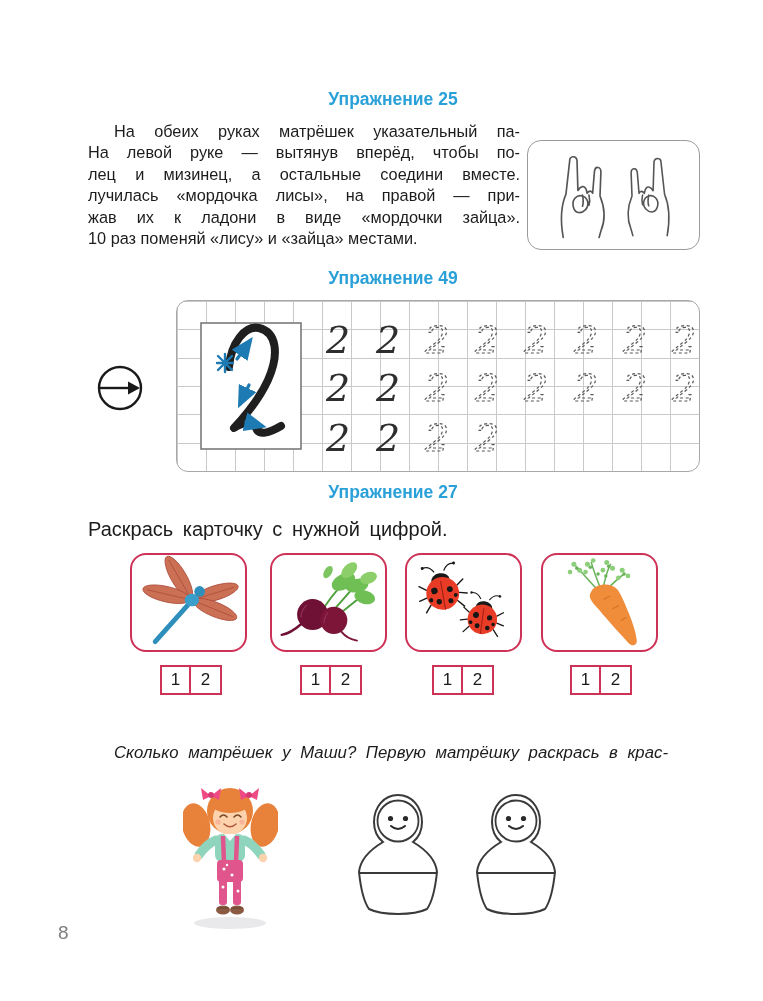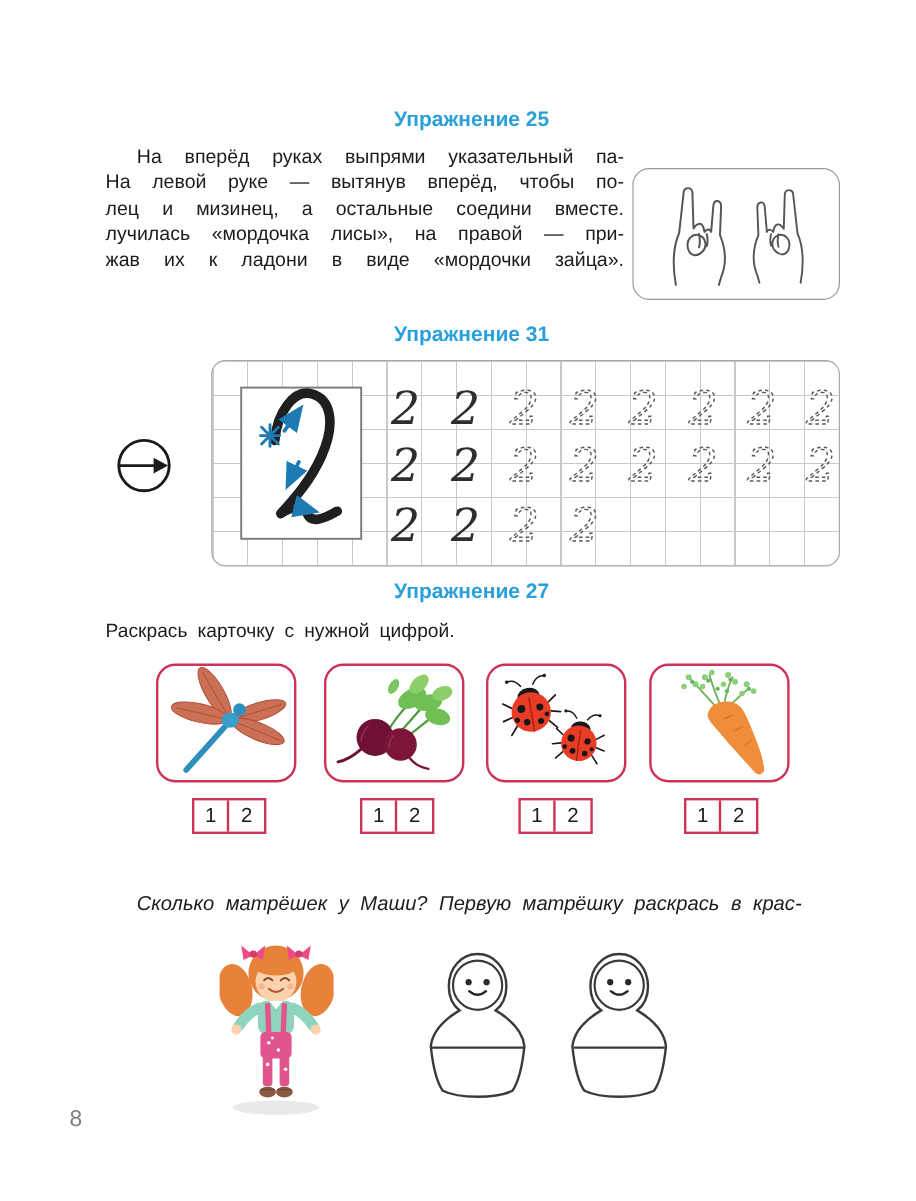--- a/index.html
+++ b/index.html
@@ -27,21 +27,21 @@
            background-image:
              repeating-linear-gradient(to right,#c9c9c9 0px,#c9c9c9 1px,transparent 1px,transparent 29px),
              repeating-linear-gradient(to bottom,#c9c9c9 0px,#c9c9c9 1px,transparent 1px,transparent 28.33px);}
   #gridbox svg{position:absolute;left:0;top:0;}
 
   .ts{font-family:"DejaVu Serif",serif;font-style:italic;font-size:38px;
       text-anchor:middle;fill:#2e2e2e;}
   .td{font-family:"DejaVu Serif",serif;font-style:italic;font-size:38px;
       text-anchor:middle;fill:none;stroke:#5a5a5a;stroke-width:1.2;stroke-dasharray:3 2.6;}
 
-  #instr27{position:absolute;left:88px;top:518px;font-size:16px;word-spacing:4px;}
+  #instr27{position:absolute;left:88px;top:518px;font-size:20px;word-spacing:4px;}
 
   .card{position:absolute;top:553px;width:117px;height:99px;border:2px solid #cf3257;
         border-radius:16px;box-sizing:border-box;background:#fff;}
   #card1{left:130px}#card2{left:270px}#card3{left:405px}#card4{left:541px}
   .card svg{width:100%;height:100%;display:block;}
 
   .apair{position:absolute;top:665px;width:62px;height:30px;display:flex;
          border:2px solid #cf3257;box-sizing:border-box;background:#fff;}
   #ap1{left:160px}#ap2{left:300px}#ap3{left:432px}#ap4{left:570px}
   .acell{width:29px;display:flex;align-items:center;justify-content:center;
@@ -55,42 +55,43 @@
   #pagenum{position:absolute;left:58px;top:922px;font-size:19px;color:#7f7f7f;}
 </style>
 </head>
 <body>
 
 <div class="page">
 
   <div class="heading" id="h25">Упражнение 25</div>
 
   <div class="para" id="p25">
-    <div class="jline ind">На вперёд руках выпрями указательный па-</div>
+    <div class="jline ind">На обеих руках матрёшек указательный па-</div>
     <div class="jline">На левой руке — вытянув вперёд, чтобы по-</div>
     <div class="jline">лец и мизинец, а остальные соедини вместе.</div>
     <div class="jline">лучилась «мордочка лисы», на правой — при-</div>
     <div class="jline">жав их к ладони в виде «мордочки зайца».</div>
+    <div class="lline">10 раз поменяй «лису» и «зайца» местами.</div>
   </div>
 
   <div id="handsbox">
     <svg width="173" height="110" viewBox="0 0 173 110">
       <defs>
         <path id="hand" d="M10,95 C7,78 7,62 13,48 L17,12 C17,6 24,6 25,11 L26,44
                  C29,39 33,38 35,43 L36,47 C38,44 41,44 42,47 L44,23 C45,17 51,18 51,24
                  L50,50 C55,62 56,76 51,88 L49,95
                  M21,62 C19,54 25,48 31,50 C37,52 39,60 34,65 C29,70 23,69 21,62
                  M31,49 C32,54 32,58 31,61 M38,49 C39,53 39,57 38,60" fill="none" stroke="#555" stroke-width="1.8" stroke-linecap="round" stroke-linejoin="round"></path>
       </defs>
       <use href="#hand" transform="translate(26,9) scale(0.92)"></use>
       <use href="#hand" transform="translate(148,11) scale(-0.88,0.88)"></use>
     </svg>
   </div>
 
-  <div class="heading" id="h26">Упражнение 31</div>
+  <div class="heading" id="h26">Упражнение 49</div>
 
   <div id="starticon">
     <svg width="50" height="50" viewBox="0 0 50 50">
       <circle cx="25" cy="25" r="21" fill="none" stroke="#1a1a1a" stroke-width="2.4"></circle>
       <line x1="5" y1="25" x2="35" y2="25" stroke="#1a1a1a" stroke-width="2.4"></line>
       <polygon points="45,25 33,18.5 33,31.5" fill="#1a1a1a"></polygon>
     </svg>
   </div>
 
   <div id="gridbox">

